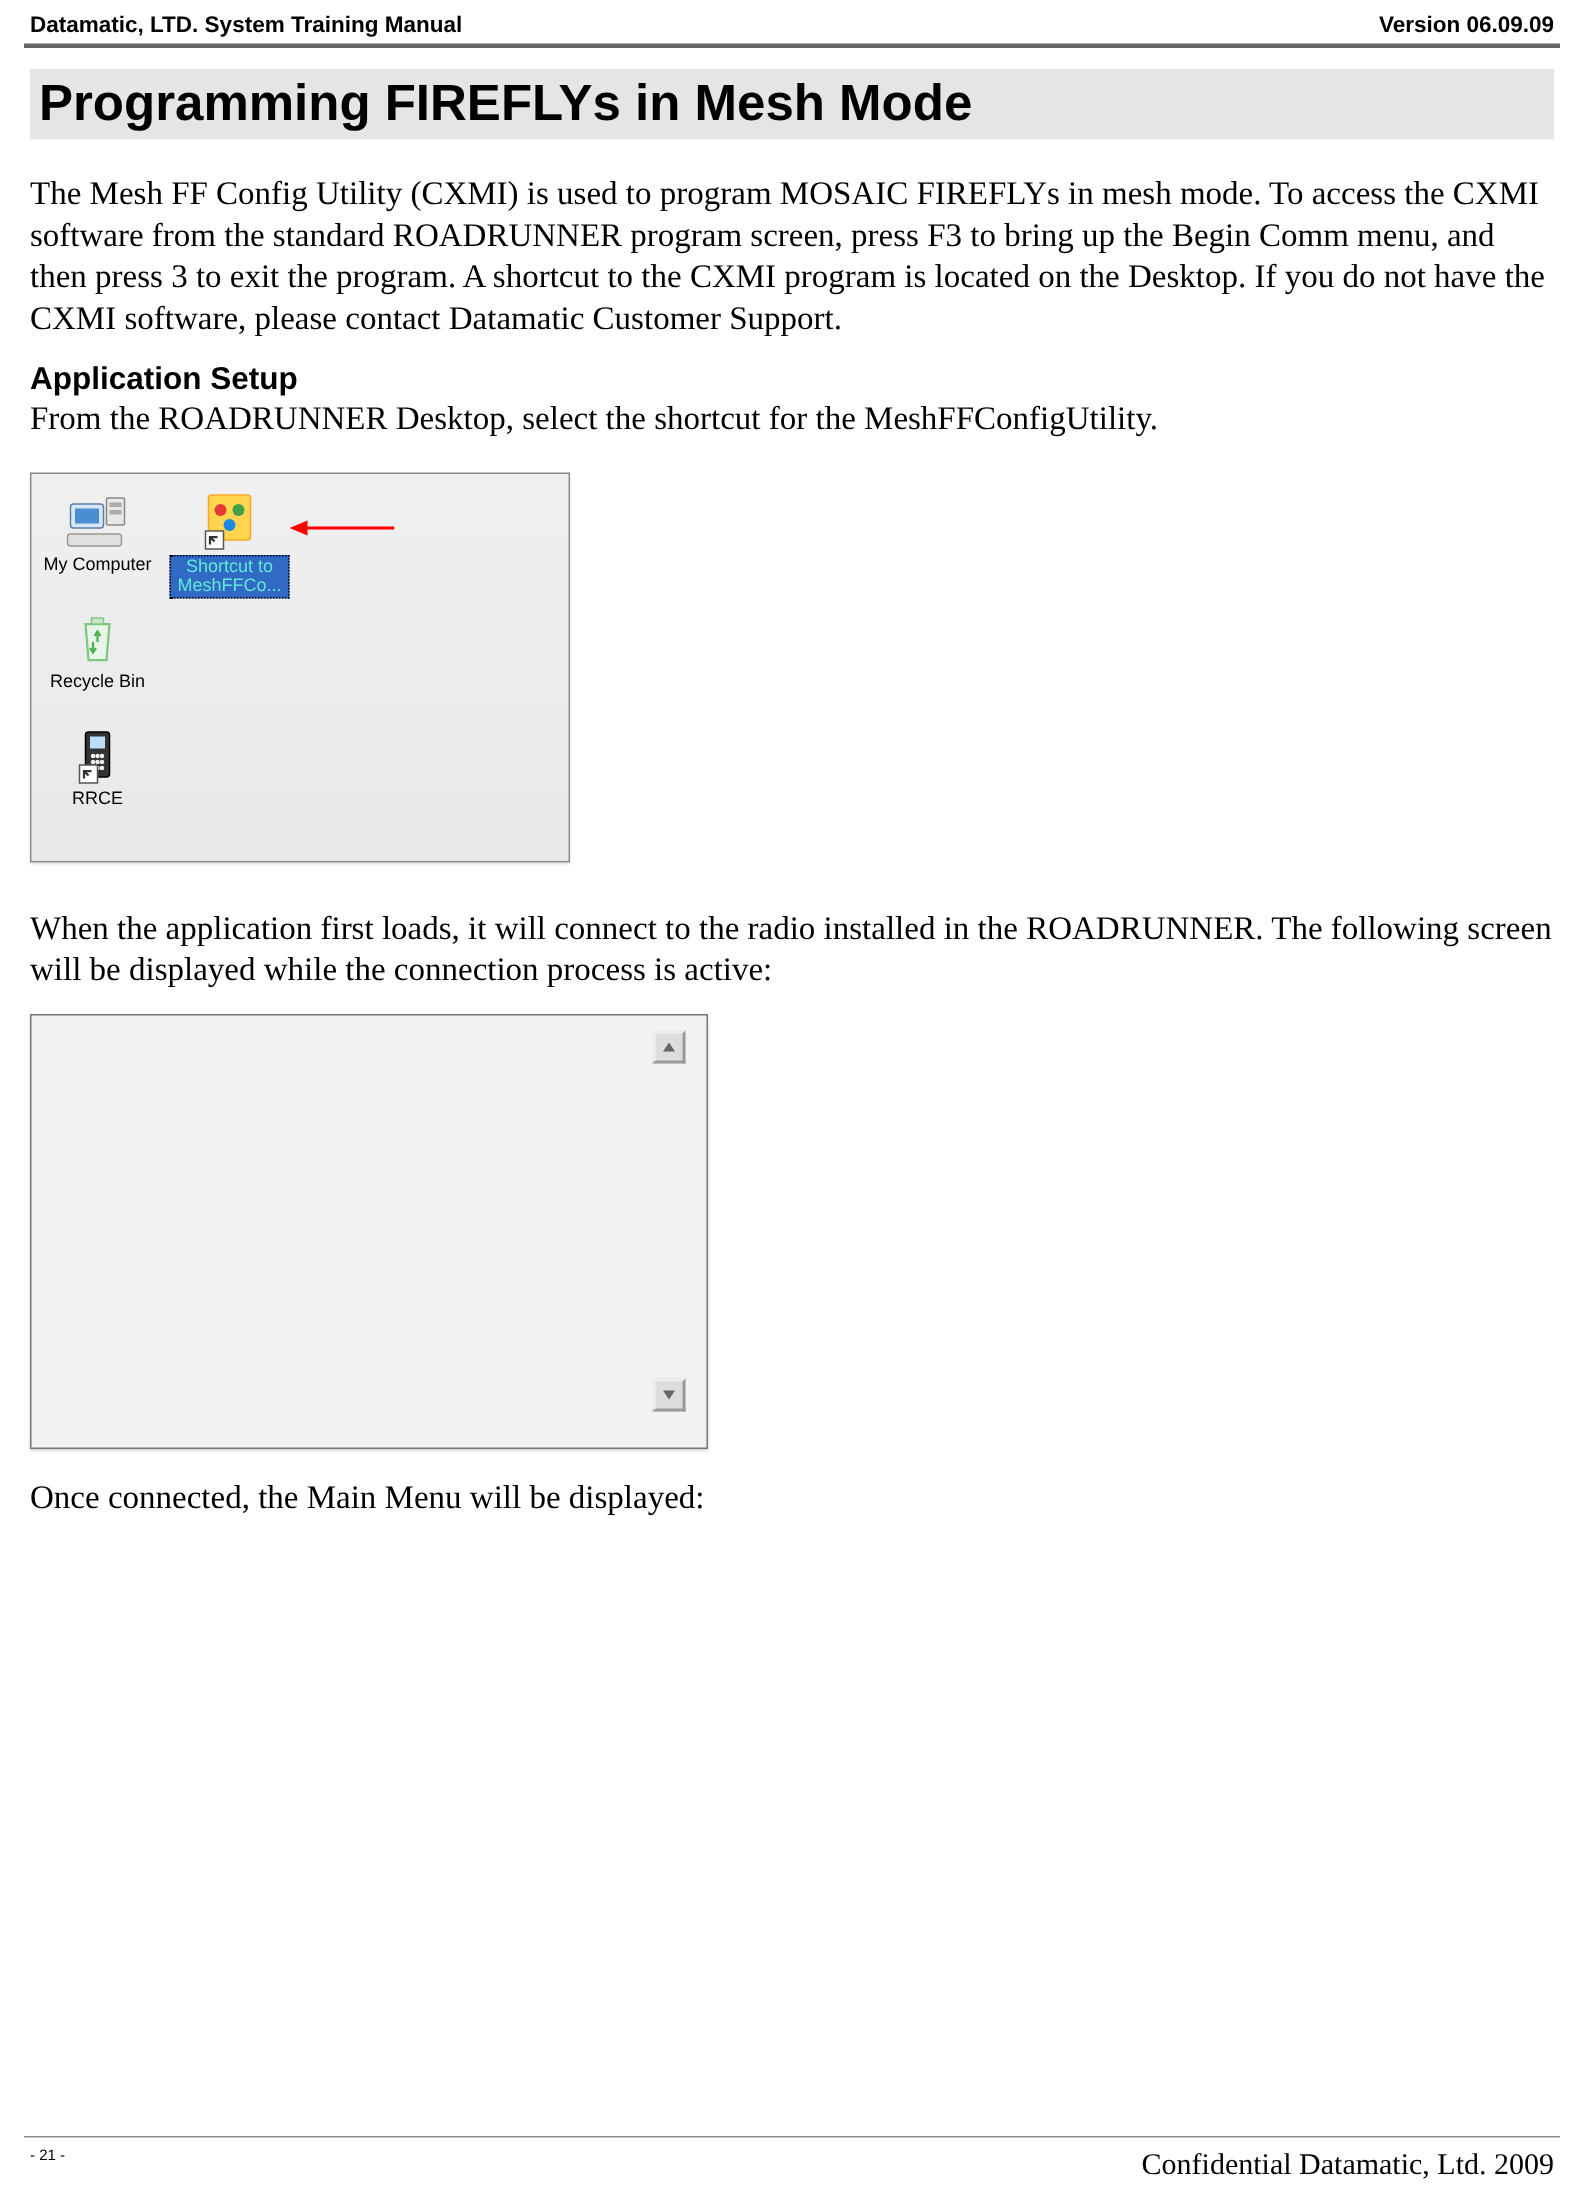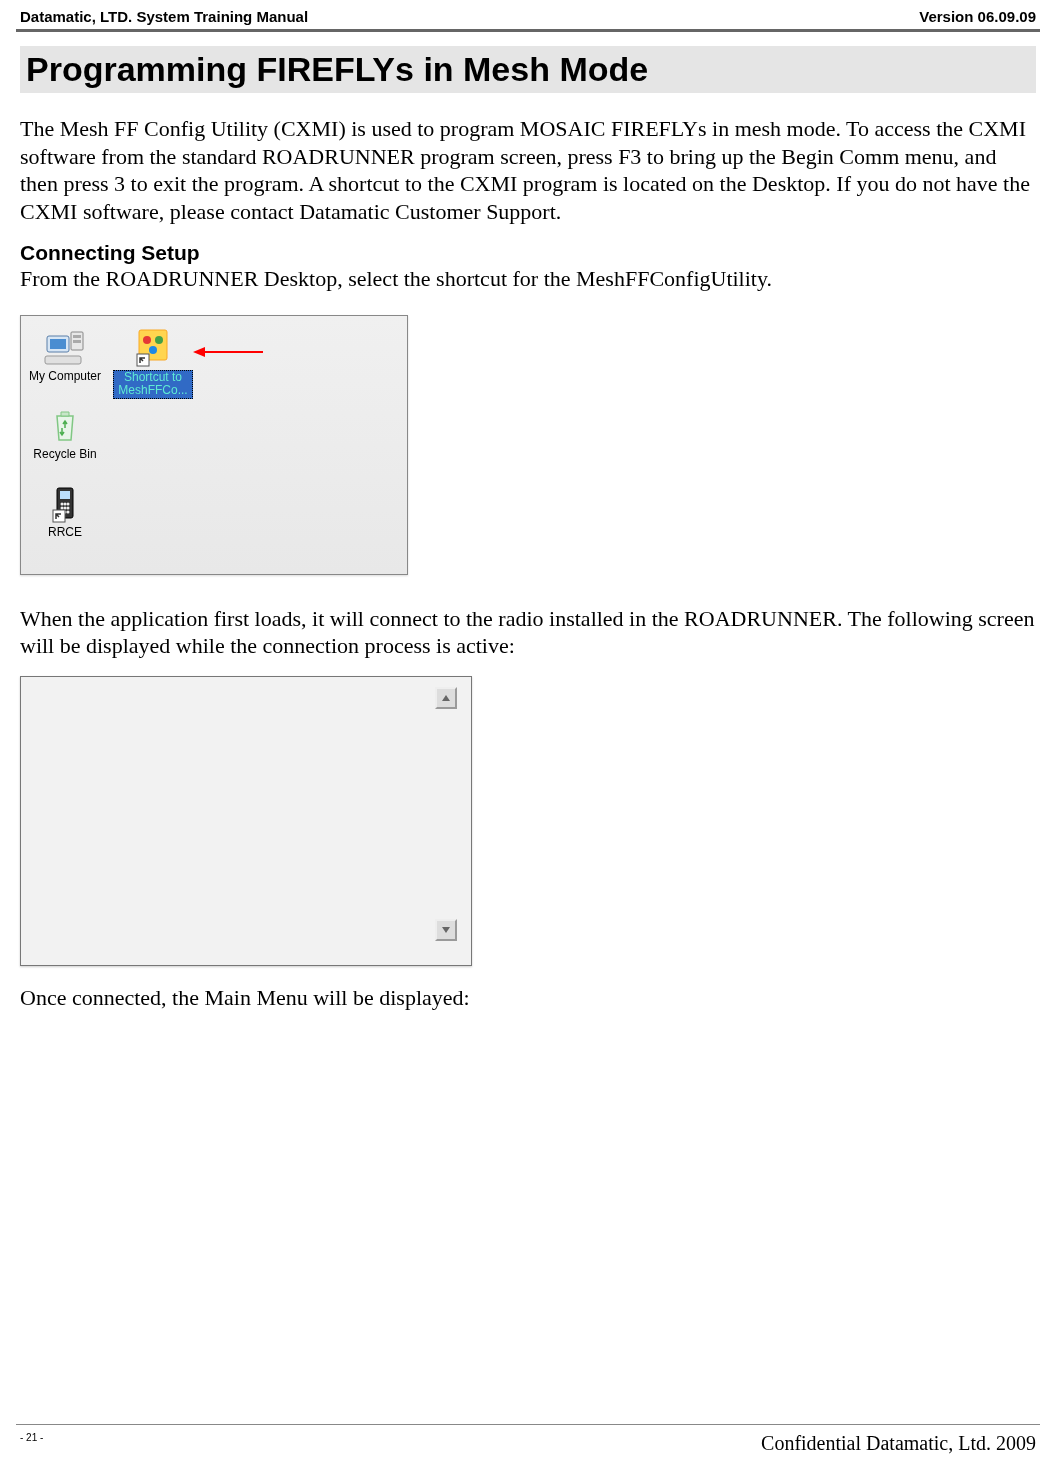--- a/index.html
+++ b/index.html
@@ -59,21 +59,21 @@
     
     .section-heading {
       font-family: Arial, Helvetica, sans-serif;
       font-weight: bold;
       font-size: 21px;
       margin-top: 8px;
     }
     
     .screenshot-desktop {
       border: 1px solid #888;
-      width: 388px;
+      width: 360px;
       height: 260px;
       background: linear-gradient(180deg, #f0f0f0, #e8e8e8);
       position: relative;
       margin-top: 22px;
       margin-bottom: 30px;
       box-shadow: 0 1px 2px rgba(0,0,0,0.15);
     }
     
     .desktop-icon {
       position: absolute;
@@ -245,21 +245,21 @@
 </div>
 <div class="header-line"></div>
 
 <div class="content">
 
   <div class="main-heading">Programming FIREFLYs in Mesh Mode</div>
 
 
   <div class="body-text">The Mesh FF Config Utility (CXMI) is used to program MOSAIC FIREFLYs in mesh mode.  To access the CXMI software from the standard ROADRUNNER program screen, press F3 to bring up the Begin Comm menu, and then press 3 to exit the program.  A shortcut to the CXMI program is located on the Desktop.  If you do not have the CXMI software, please contact Datamatic Customer Support.</div>
 
-  <div class="section-heading">Connecting Setup</div>
+  <div class="section-heading">Application Setup</div>
 
   <div class="body-text" style="margin-bottom:12px;">From the ROADRUNNER Desktop, select the shortcut for the MeshFFConfigUtility.</div>
 
   <div class="screenshot-desktop">
 
     <div class="desktop-icon mycomputer-icon">
       <div class="icon-img">
         <svg viewBox="0 0 44 40">
           <rect x="4" y="8" width="22" height="16" rx="2" fill="#d7e6f5" stroke="#5a7fa8" stroke-width="1"></rect>
           <rect x="7" y="11" width="16" height="10" fill="#4a8dd1"></rect>

